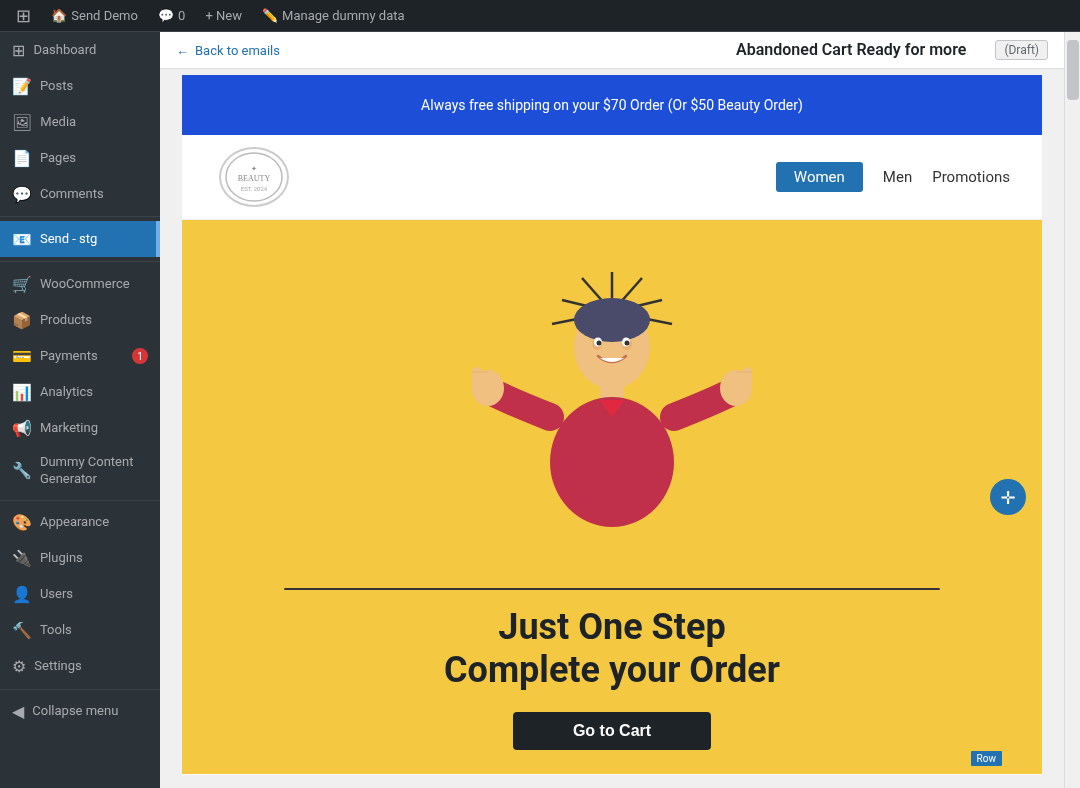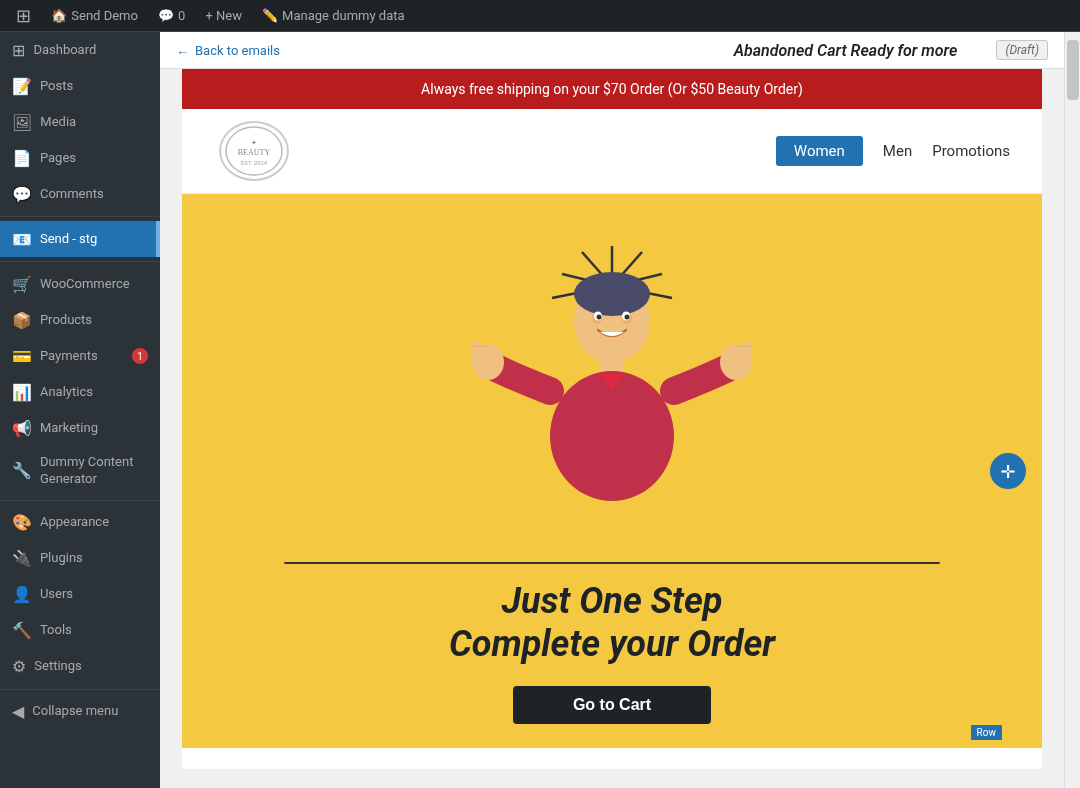--- a/index.html
+++ b/index.html
@@ -104,23 +104,22 @@
       display: flex;
       align-items: center;
       gap: 6px;
       color: #2271b1;
       font-size: 13px;
       cursor: pointer;
       text-decoration: none;
     }
     .page-title-area {
       display: flex;
-      align-items: center;
-      gap: 16px;
-      font-style: italic;
+      align-items: flex-start;
+      gap: 6px;
     }
     .page-title {
       font-size: 16px;
       font-weight: 600;
       color: #1d2327;
     }
     .draft-badge {
       background: #f0f0f1;
       border: 1px solid #c3c4c7;
       border-radius: 3px;
@@ -143,25 +142,26 @@
     .email-canvas {
       background: #fff;
       margin: 0 auto;
       max-width: 860px;
       min-height: 700px;
       position: relative;
     }
 
     
     .email-banner {
-      background: #b91c1c;
+      background: #1d4ed8;
       color: #fff;
       text-align: center;
-      padding: 12px 16px;
+      padding: 22px 16px;
       font-size: 14px;
+      margin-top: 6px;
     }
 
     
     .email-nav {
       display: flex;
       align-items: center;
       padding: 12px 32px;
       background: #fff;
       border-bottom: 1px solid #f0f0f1;
     }
@@ -225,21 +225,20 @@
 
     .hero-text {
       text-align: center;
       margin-bottom: 20px;
     }
     .hero-text h2 {
       font-size: 36px;
       font-weight: 700;
       color: #1d2327;
       line-height: 1.2;
-      font-style: italic;
     }
     .cta-button {
       background: #1d2327;
       color: #fff;
       padding: 10px 60px;
       font-size: 16px;
       font-weight: 600;
       border: none;
       border-radius: 4px;
       cursor: pointer;

